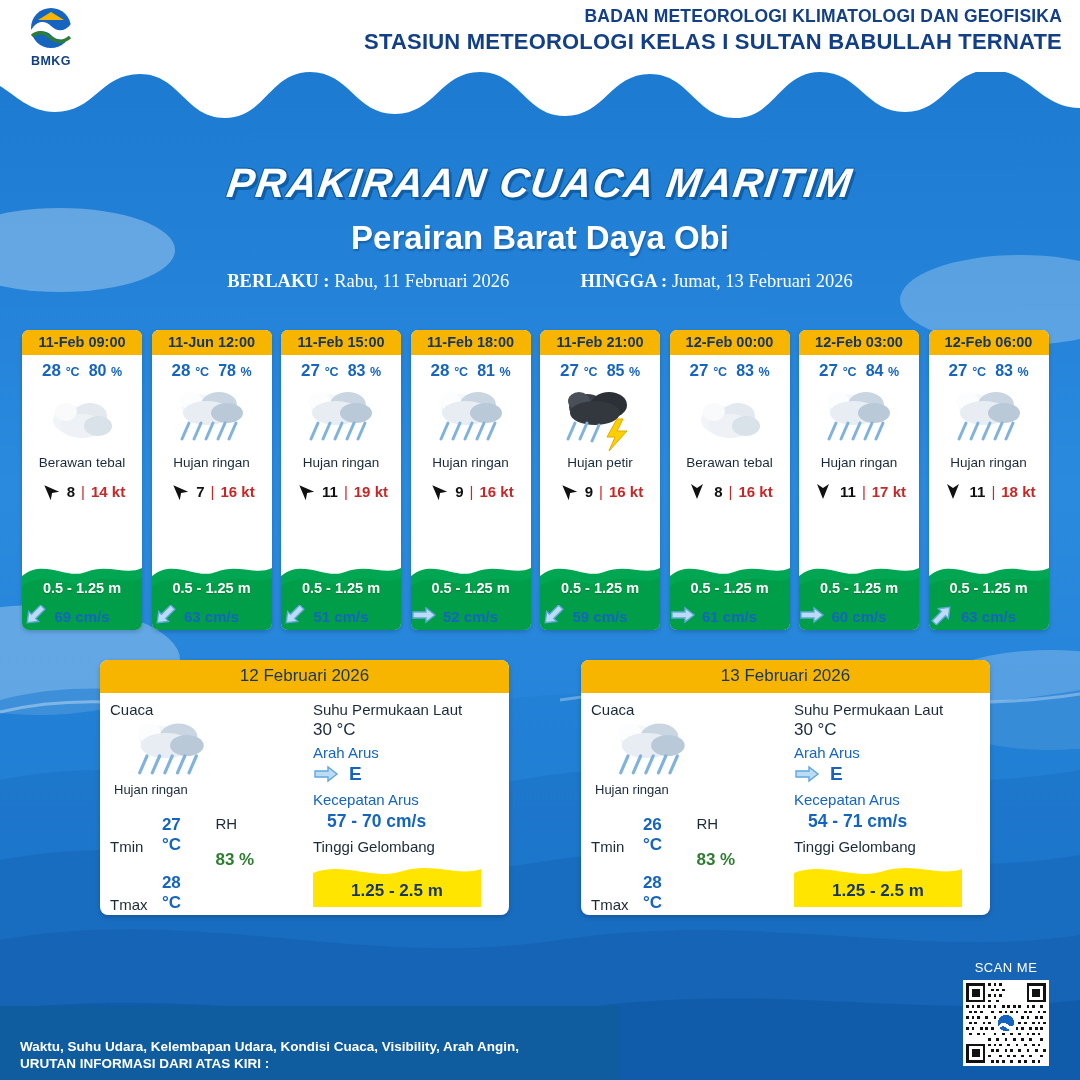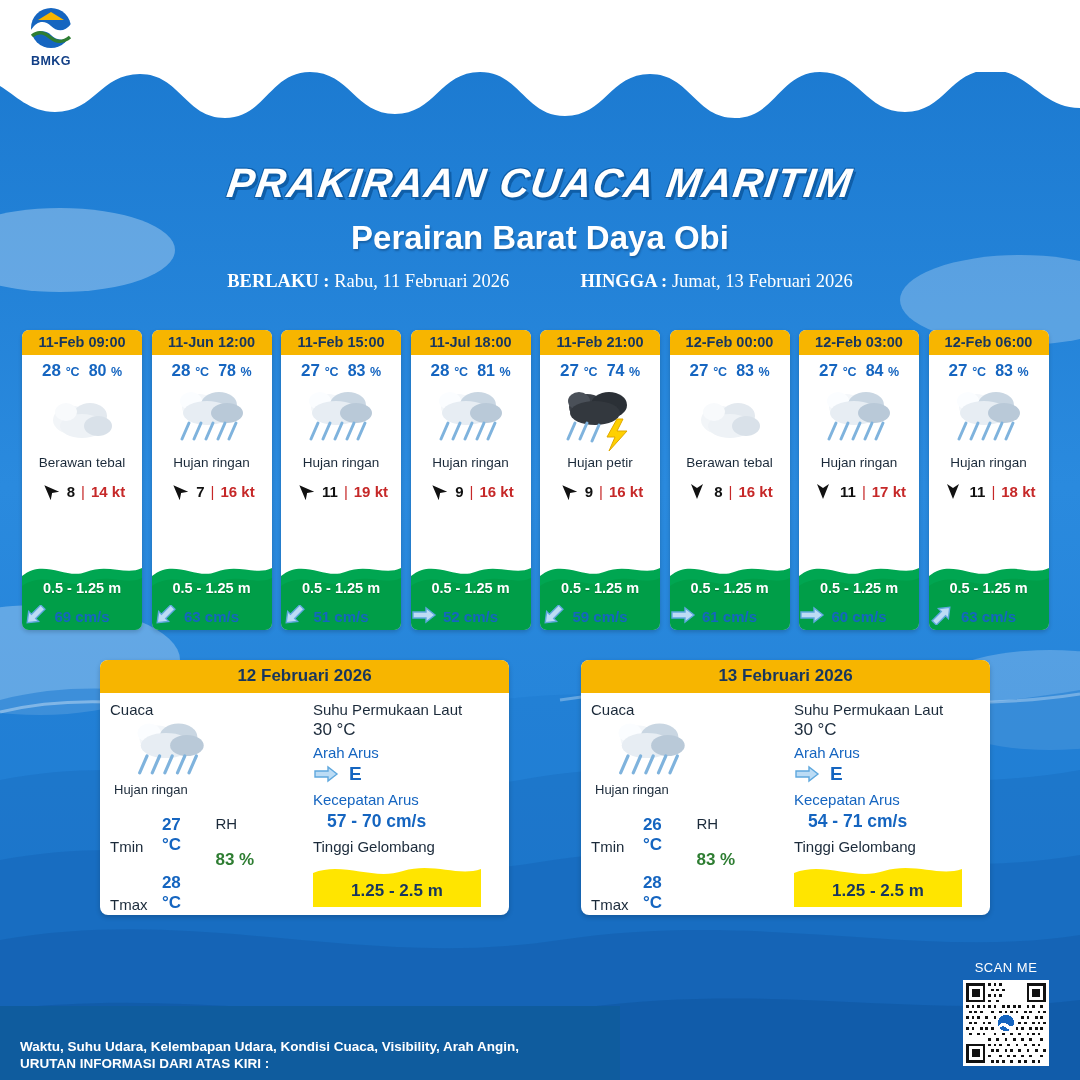--- a/index.html
+++ b/index.html
@@ -69,21 +69,21 @@
   }
   .card-cur {
     position:absolute; bottom:5px; left:0; width:100%;
     display:flex; justify-content:center; gap:6px;
   }
   .card-cur .v { color:#1565c0; font-size:15px; font-weight:bold; }
 
   
   .days { position:absolute; top:660px; left:100px; width:890px; display:flex; gap:72px; z-index:6; }
   .day { width:409px; background:#ffffff; border-radius:8px; box-shadow:0 2px 5px rgba(0,0,0,.2); overflow:hidden; }
-  .day-head { background:#f7b500; color:#17365e; text-align:center; font-weight:bold; font-size:17px; padding:6px 0 7px; }
+  .day-head { background:#f7b500; color:#17365e; text-align:center; font-weight:normal; font-size:17px; padding:6px 0 7px; }
   .day-body { display:flex; padding:8px 10px 10px; position:relative; height:222px;border-radius:21px;}
   .day-left { width:200px; }
   .day-right { width:195px; padding-left:6px; }
   .lbl { font-size:15px; color:#1b2a3a; }
   .day-left .icon-row { height:66px; display:flex; align-items:center; padding-left:16px; }
   .cond-sm { font-size:13px; color:#1b2a3a; margin-top:-2px; padding-left:4px;}
   .kv { display:flex; align-items:flex-end; margin-top:18px; }
   .kv .k { font-size:15px; color:#1b2a3a; width:56px; }
   .kv .v { font-size:17px; font-weight:bold; color:#1565c0; }
   .kv .v.green { color:#2e7d32; }
@@ -139,20 +139,24 @@
 <div class="header">
   <div class="logo">
     <svg width="74" height="48" viewBox="0 0 74 48">
       <circle cx="37" cy="22" r="20" fill="#1565c0"></circle>
       <path d="M17,24 C23,14 31,14 37,20 C43,26 51,26 57,18 L57,30 C50,36 42,34 37,29 C32,24 24,24 17,30 Z" fill="#ffffff"></path>
       <path d="M18,30 C25,24 31,27 37,32 C43,37 50,36 56,31" stroke="#2e7d32" stroke-width="3.5" fill="none"></path>
       <path d="M24,14 L37,6 L50,14 Z" fill="#f7b500"></path>
     </svg>
     <div class="lname">BMKG</div>
   </div>
+  <div class="header-text">
+    <div class="l1">BADAN METEOROLOGI KLIMATOLOGI DAN GEOFISIKA</div>
+    <div class="l2">STASIUN METEOROLOGI KELAS I SULTAN BABULLAH TERNATE</div>
+  </div>
 </div>
 
 <div class="titles">
   <div class="t-main">PRAKIRAAN CUACA MARITIM</div>
   <div class="t-sub">Perairan Barat Daya Obi</div>
   <div class="t-valid">
     <b>BERLAKU :</b>
     <span>Rabu, 11 Februari 2026</span>
     <span class="gap"></span>
     <b>HINGGA :</b>
@@ -295,21 +299,21 @@
         <svg width="26" height="20" viewBox="0 0 26 20">
     <g transform="rotate(135 13 10)">
       <path d="M2,7 L15,7 L15,3 L24,10 L15,17 L15,13 L2,13 Z" fill="#bcdcf5" stroke="#5fa8de" stroke-width="1.4"></path>
     </g>
   </svg>
         <span class="v">51 cm/s</span>
       </div>
     </div>
     </div>
     <div class="card">
-    <div class="card-time">11-Jul 18:00</div>
+    <div class="card-time">11-Feb 18:00</div>
     <div class="card-tt">
       <span class="temp"><span>28</span> <span class="u">°C</span></span>
       <span class="rh"><span>81</span> <span class="u">%</span></span>
     </div>
     <div class="card-icon">
         <svg width="86" height="70" viewBox="0 0 86 70">
     <ellipse cx="30" cy="24" rx="17" ry="13" fill="#f4f7fa"></ellipse>
     <ellipse cx="22" cy="18" rx="11" ry="9" fill="#fbfdff"></ellipse>
     <ellipse cx="50" cy="22" rx="18" ry="13" fill="#c9d6e2"></ellipse>
     <ellipse cx="38" cy="30" rx="24" ry="12" fill="#e7edf3"></ellipse>
@@ -347,21 +351,21 @@
     </g>
   </svg>
         <span class="v">52 cm/s</span>
       </div>
     </div>
     </div>
     <div class="card">
     <div class="card-time">11-Feb 21:00</div>
     <div class="card-tt">
       <span class="temp"><span>27</span> <span class="u">°C</span></span>
-      <span class="rh"><span>74</span> <span class="u">%</span></span>
+      <span class="rh"><span>85</span> <span class="u">%</span></span>
     </div>
     <div class="card-icon">
         <svg width="86" height="70" viewBox="0 0 86 70">
     <ellipse cx="30" cy="24" rx="18" ry="13" fill="#3a3f46"></ellipse>
     <ellipse cx="22" cy="18" rx="11" ry="9" fill="#4a5058"></ellipse>
     <ellipse cx="52" cy="22" rx="18" ry="13" fill="#2b3036"></ellipse>
     <ellipse cx="38" cy="30" rx="25" ry="12" fill="#33383e"></ellipse>
     <g stroke="#7fb3dd" stroke-width="3" stroke-linecap="round">
       <line x1="18" y1="40" x2="11" y2="56"></line>
       <line x1="30" y1="40" x2="23" y2="56"></line>

